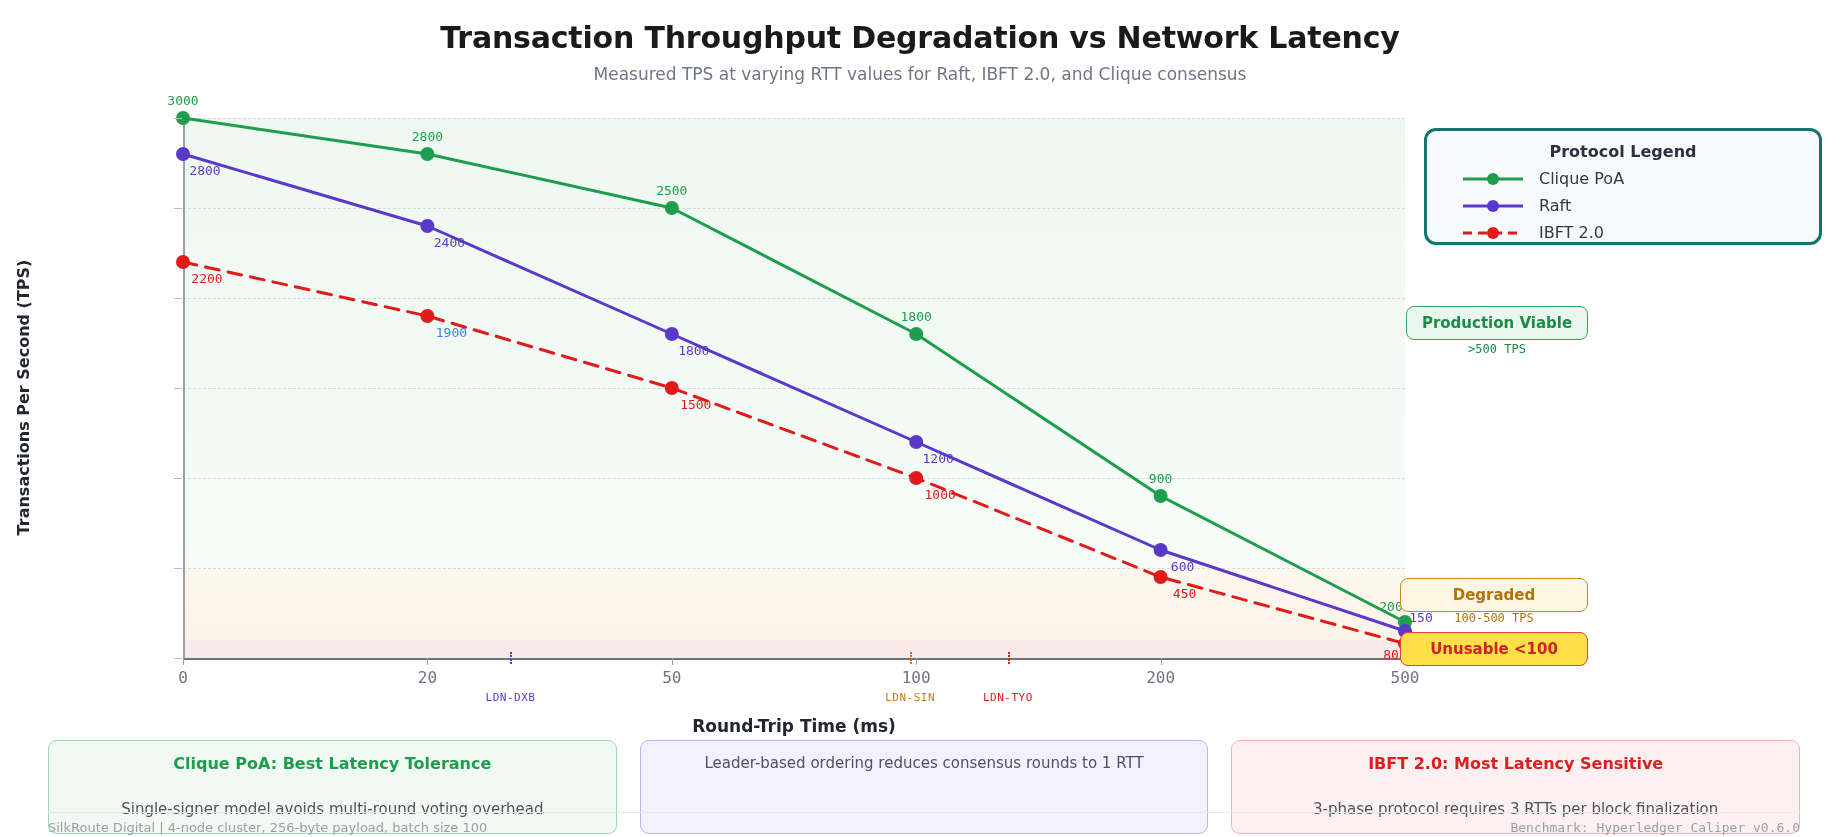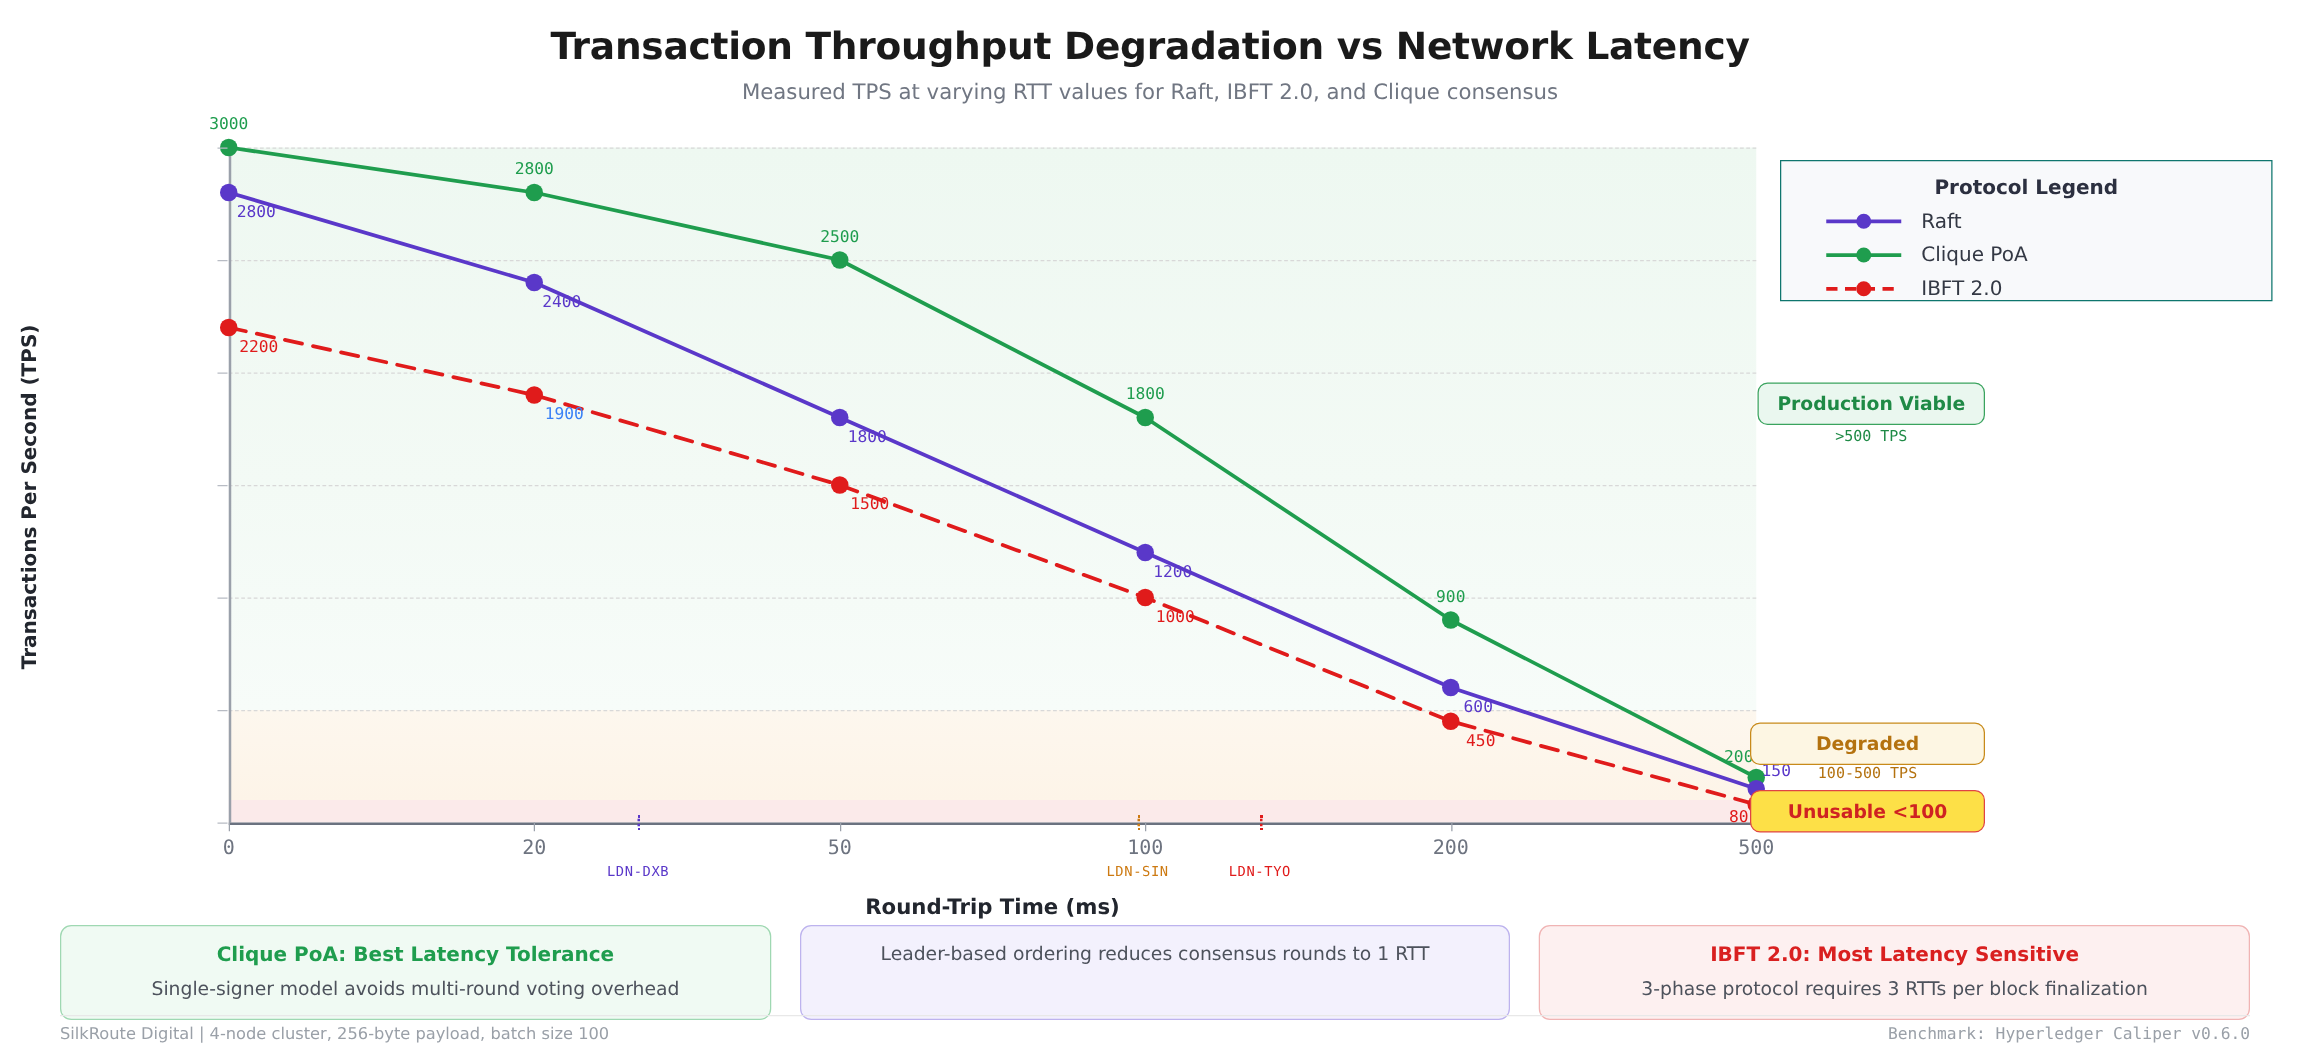--- a/index.html
+++ b/index.html
@@ -172,22 +172,22 @@
   }
 
   
   .legend-box {
     position: absolute;
     left: 1424px;
     top: 128px;
     width: 392px;
     height: 111px;
     background: #f8f9fb;
-    border: 1px solid #0f766e;
-    border-radius: 0;
+    border: 3px solid #0f766e;
+    border-radius: 12px;
   }
   .legend-title {
     text-align: center;
     font-size: 16px;
     font-weight: bold;
     color: #2c3040;
     margin-top: 11px;
   }
   .legend-row {
     display: flex;
@@ -252,21 +252,21 @@
     flex: 1 1 0;
     border-radius: 9px;
     border: 1px solid;
     box-sizing: border-box;
     padding: 13px 10px 15px 10px;
     text-align: center;
   }
   .card-title {
     font-size: 16px;
     font-weight: bold;
-    margin-bottom: 9px;
+    margin-bottom: 27px;
   }
   .card-body {
     font-size: 15px;
     color: #4d525c;
   }
   .card-clique { background: #f0faf3; border-color: #9fd8b2; }
   .card-clique .card-title { color: #1f9d4e; }
   .card-raft { background: #f3f1fd; border-color: #bdb3ee; }
   .card-raft .card-title { color: #5a38c9; }
   .card-ibft { background: #fdf0f0; border-color: #f0b4b4; }
@@ -395,35 +395,35 @@
         <div class="route-label" style="left: 824.85px; color: rgb(224, 27, 27);">LDN-TYO</div>
       </div>
   </div>
 
   <div class="legend-box">
     <div class="legend-title">Protocol Legend</div>
 
     <div class="legend-row">
       <span class="legend-swatch">
         <svg width="64" height="16" viewBox="0 0 64 16">
+          <line x1="2" y1="8" x2="62" y2="8" stroke="#1f9d4e" stroke-width="3"></line>
+          <circle cx="32" cy="8" r="6" fill="#1f9d4e"></circle>
+        </svg>
+      </span>
+      <span class="legend-label">Clique PoA</span>
+    </div>
+
+    <div class="legend-row">
+      <span class="legend-swatch">
+        <svg width="64" height="16" viewBox="0 0 64 16">
           <line x1="2" y1="8" x2="62" y2="8" stroke="#5a38c9" stroke-width="3"></line>
           <circle cx="32" cy="8" r="6" fill="#5a38c9"></circle>
         </svg>
       </span>
       <span class="legend-label">Raft</span>
-    </div>
-
-    <div class="legend-row">
-      <span class="legend-swatch">
-        <svg width="64" height="16" viewBox="0 0 64 16">
-          <line x1="2" y1="8" x2="62" y2="8" stroke="#1f9d4e" stroke-width="3"></line>
-          <circle cx="32" cy="8" r="6" fill="#1f9d4e"></circle>
-        </svg>
-      </span>
-      <span class="legend-label">Clique PoA</span>
     </div>
 
     <div class="legend-row">
       <span class="legend-swatch">
         <svg width="64" height="16" viewBox="0 0 64 16">
           <line x1="2" y1="8" x2="62" y2="8" stroke="#e01b1b" stroke-width="3" stroke-dasharray="9 6"></line>
           <circle cx="32" cy="8" r="6" fill="#e01b1b"></circle>
         </svg>
       </span>
       <span class="legend-label">IBFT 2.0</span>

